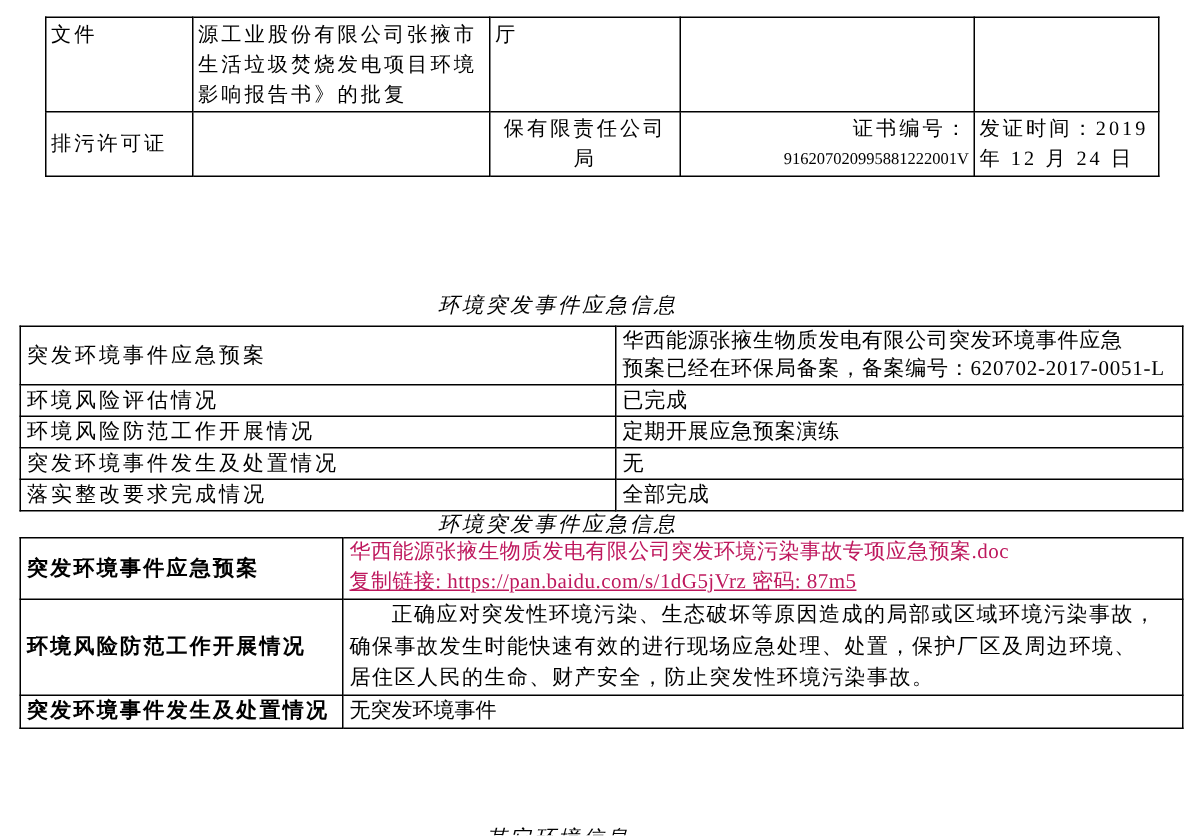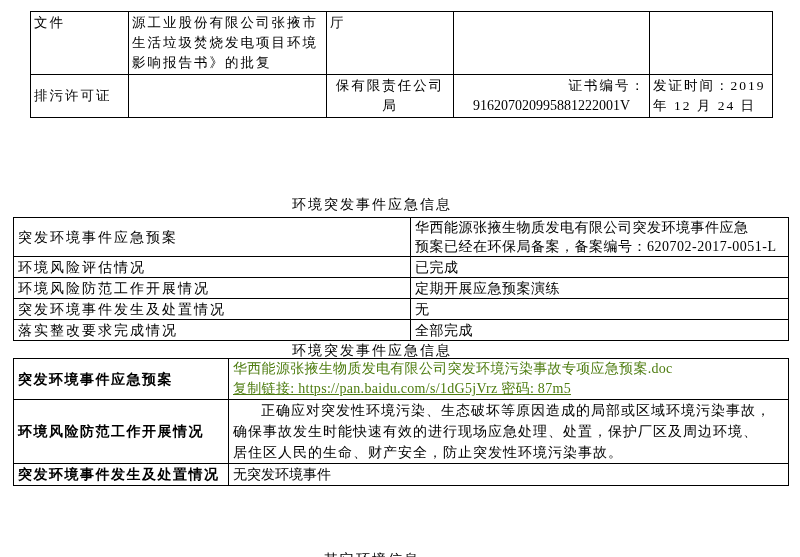--- a/index.html
+++ b/index.html
@@ -15,27 +15,27 @@
   td{border:1px solid #000;vertical-align:middle;overflow:hidden;}
   .pre{white-space:pre-line;}
   .ctr{text-align:center;}
 
   
   .t1{left:30px;top:11px;width:742px;}
   .t1 td{font-size:13.5px;line-height:20px;letter-spacing:2px;padding:1px 3px;}
   .t1 tr.r1 td{vertical-align:top;height:59px;}
   .t1 tr.r2 td{height:82px;}
   .t1 tr.r3 td{height:35px;}
-  .cert-num{display:block;text-align:center;letter-spacing:0;font-size:14px;}
+  .cert-num{display:block;text-align:right;letter-spacing:0;font-size:11px;}
   .cert-lbl{display:block;text-align:right;}
 
   
   .sec-title{
     position:absolute;left:0;width:744px;
-    text-align:center;font-size:14px;line-height:15px;letter-spacing:2px;
+    text-align:center;font-size:14px;line-height:15px;letter-spacing:2px;font-style:italic;
   }
   .title1{top:197px;}
   .title2{top:343px;}
   .footer-title{top:552px;}
 
   
   .t2{left:13px;top:217px;width:775px;}
   .t2 td{font-size:14px;line-height:19px;padding:0 4px;}
   .t2 td.lbl{letter-spacing:2px;}
   .t2 td.val{letter-spacing:0.5px;}
@@ -43,21 +43,21 @@
   .t2 tr.short td{height:20px;}
 
   
   .t3{left:13px;top:358px;width:775px;}
   .t3 td{font-size:14px;line-height:21px;padding:0 4px;}
   .t3 td.lbl{font-weight:bold;letter-spacing:1.5px;}
   .t3 tr.plan td{height:40px;}
   .t3 tr.plan td.val{line-height:20px;}
   .t3 tr.para-row td{height:62px;}
   .t3 tr.small td{height:21px;}
-  .linkcell{color:#4d7c0f;letter-spacing:0.3px;}
+  .linkcell{color:#be185d;letter-spacing:0.3px;}
   .file-line{display:block;}
   .link-line{display:block;text-decoration:underline;cursor:pointer;}
   .para{text-indent:2em;letter-spacing:1px;white-space:pre-line;}
 </style>
 </head>
 <body>
 
 <div class="page">
 
   <table class="t1">

